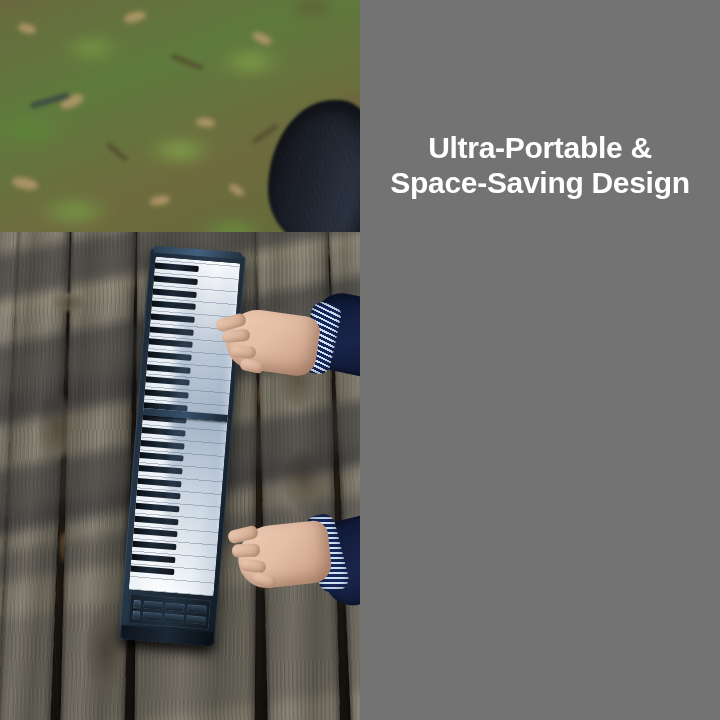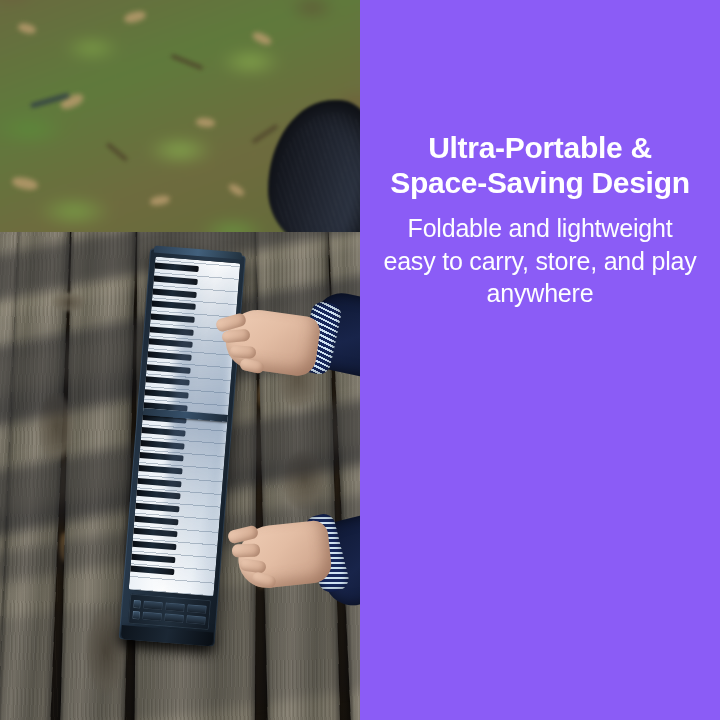--- a/index.html
+++ b/index.html
@@ -364,22 +364,21 @@
 
     <div class="arm" style="left:320px; top:512px; width:120px; height:86px; border-radius:28px 8px 8px 28px; transform:rotate(-14deg);"></div>
     <div class="cuff" style="left:312px; top:514px; width:30px; height:78px; border-radius:12px; transform:rotate(-14deg);"></div>
     <div class="hand" style="left:238px; top:524px; width:92px; height:62px; border-radius:36px 16px 20px 30px; transform:rotate(-6deg);"></div>
     <div class="finger" style="left:228px; top:528px; width:30px; height:13px; transform:rotate(-14deg);"></div>
     <div class="finger" style="left:232px; top:544px; width:28px; height:13px; transform:rotate(-2deg);"></div>
     <div class="finger" style="left:240px; top:560px; width:26px; height:12px; transform:rotate(8deg);"></div>
     <div class="finger" style="left:252px; top:574px; width:24px; height:12px; transform:rotate(16deg);"></div>
   </div>
 
-  <div class="panel-blue" style="background: #8b5cf6;">
+  <div class="panel-blue" style="background: #737373;">
 
     <div class="feature">
       <div class="f-title">Ultra-Portable &amp; Space-Saving Design</div>
-      <div class="f-body">Foldable and lightweight easy to carry, store, and play anywhere</div>
     </div>
 
 
   </div>
 </div>
 
 </body></html>

